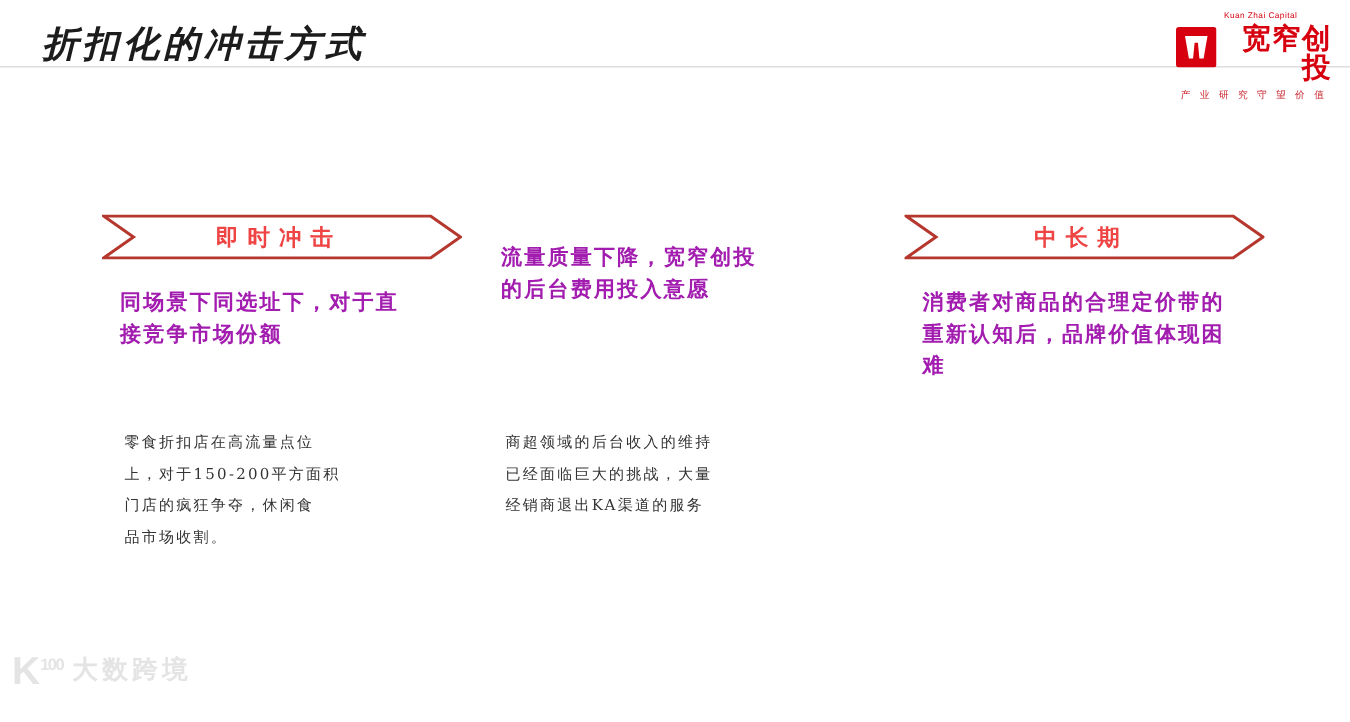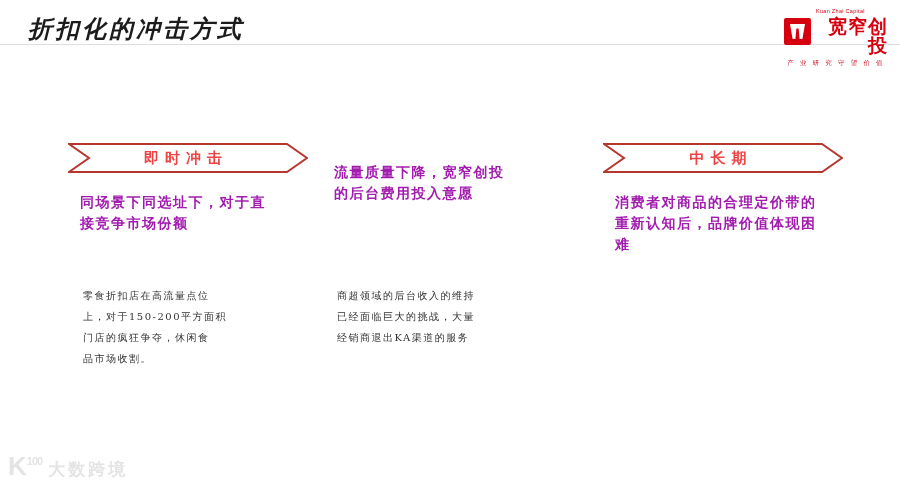--- a/index.html
+++ b/index.html
@@ -48,23 +48,23 @@
     letter-spacing:1.5px;white-space:pre-line;
   }
   .col-body{
     position:absolute;left:0;top:142px;width:236px;
     padding-left:15px;box-sizing:border-box;
     color:#333333;font-size:10px;line-height:21px;
     letter-spacing:1.5px;white-space:pre-line;
   }
   
   .watermark{
-    position:absolute;left:8px;bottom:2px;
+    position:absolute;left:8px;bottom:21px;
     color:#e4e4e4;font-family:"Liberation Sans",sans-serif;
-    display:flex;align-items:flex-end;user-select:none;
+    display:flex;align-items:center;user-select:none;
   }
   .wm-mark{font-size:26px;font-weight:bold;line-height:1;}
   .wm-sup{font-size:11px;font-weight:bold;vertical-align:super;letter-spacing:-1px;}
   .wm-brand{font-size:17px;font-weight:bold;letter-spacing:3px;margin-left:6px;line-height:1.05;}
 </style>
 </head>
 <body>
 
 <div class="page-title">折扣化的冲击方式</div>
 <div class="header-rule"></div>

